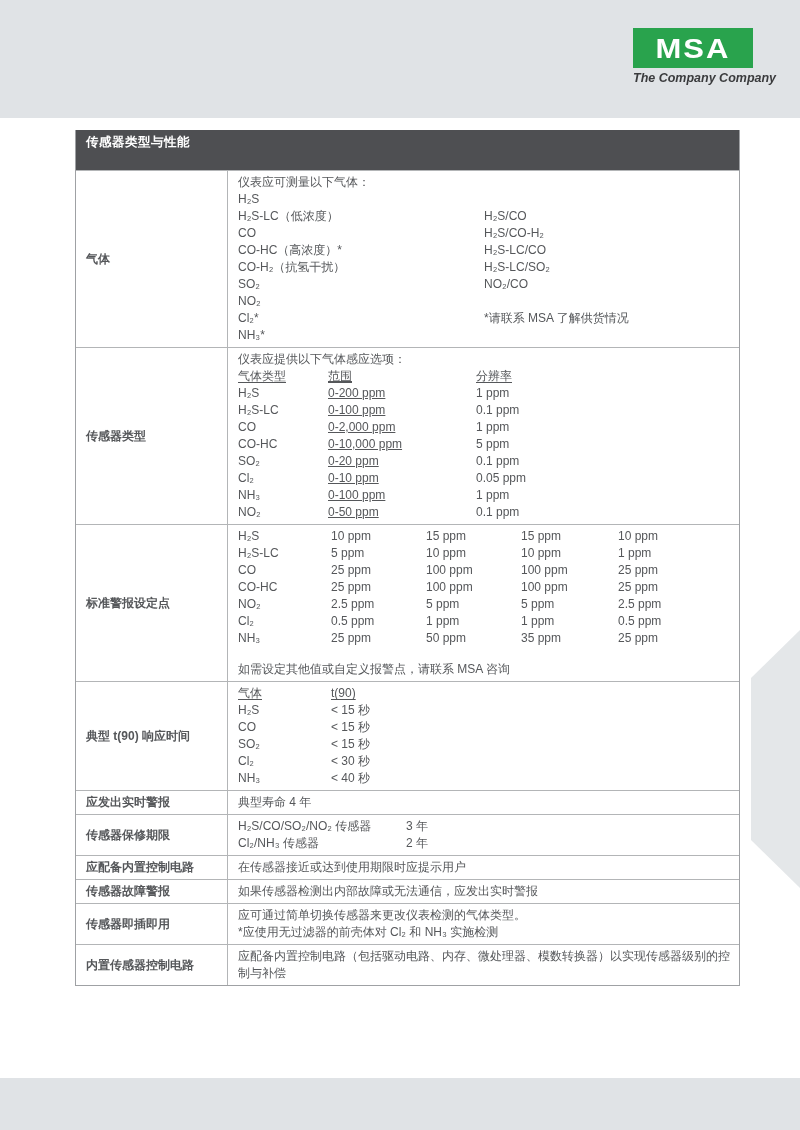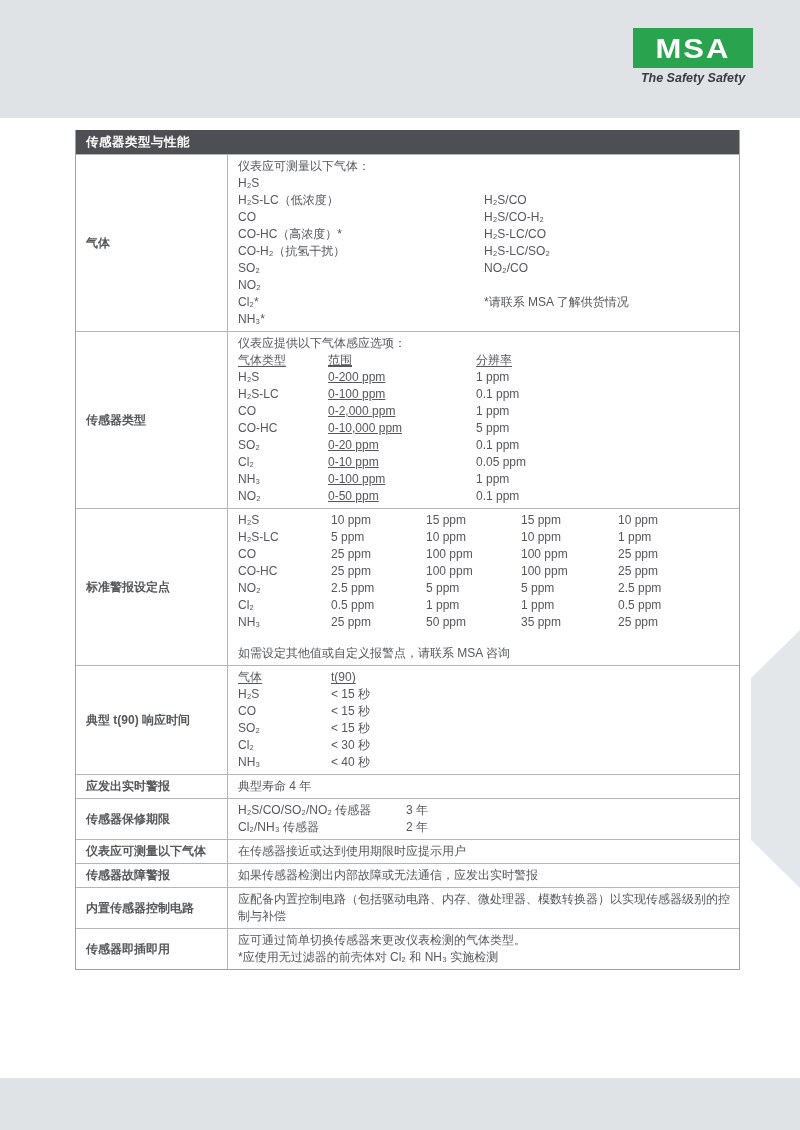--- a/index.html
+++ b/index.html
@@ -17,21 +17,21 @@
   }
   .band-bottom {
     position:absolute; left:0; top:1078px; width:800px; height:52px;
     background:#e0e3e6;
   }
   .side-accent {
     position:absolute; left:751px; top:630px; width:49px; height:258px;
     background:#e4e7e9;
     clip-path:polygon(100% 0, 0 18.6%, 0 81.4%, 100% 100%);
   }
-  .logo { position:absolute; left:633px; top:28px; width:120px; text-align:center; }
+  .logo { position:absolute; left:633px; top:28px; width:120px; text-align:left; }
   .logo-box {
     width:120px; height:40px; background:#29a34d;
     display:flex; align-items:center; justify-content:center;
   }
   .logo-box span {
     color:#ffffff; font-weight:bold; font-size:31px; letter-spacing:2px;
     transform:scaleY(0.92); line-height:1;
   }
   .logo-tagline {
     margin-top:3px; font-size:12.5px; font-weight:bold; font-style:italic;
@@ -39,21 +39,21 @@
   }
 
   .spec-table {
     position:absolute; left:75px; top:130px; width:665px;
     border:1px solid #9fa1a4; border-top:none;
     font-size:12px; line-height:17px; color:#55575a;
     background:#ffffff;
   }
   .spec-header {
     background:#4e4f52; color:#ffffff; font-weight:bold; font-size:12.5px;
-    height:24px; line-height:24px; padding-left:10px; letter-spacing:0.5px;
+    height:40px; line-height:24px; padding-left:10px; letter-spacing:0.5px;
   }
   .row { display:flex; border-top:1px solid #b3b5b7; }
   .row:first-of-type { border-top:none; }
   .label {
     width:152px; flex:none; border-right:1px solid #b3b5b7;
     display:flex; align-items:center;
     padding:3px 6px 3px 10px; font-weight:bold;
   }
   .content { flex:1; padding:3px 6px 3px 10px; }
   .line { white-space:nowrap; }
@@ -80,21 +80,21 @@
 <body>
 
 <div class="band-top"></div>
 <div class="band-bottom"></div>
 <div class="side-accent"></div>
 
 <div class="logo">
   <div class="logo-box">
     <span>MSA</span>
   </div>
-  <div class="logo-tagline">The Safety Safety</div>
+  <div class="logo-tagline">The Company Company</div>
 </div>
 
 <div class="spec-table">
 
   <div class="spec-header">传感器类型与性能</div>
 
   <div class="row">
     <div class="label">气体</div>
     <div class="content">
       <div class="line">仪表应可测量以下气体：</div>
@@ -242,44 +242,44 @@
           <span class="w0">H₂S/CO/SO₂/NO₂ 传感器</span><span class="w1">3 年</span>
         </div>
           <div class="line">
           <span class="w0">Cl₂/NH₃ 传感器</span><span class="w1">2 年</span>
         </div>
         </div>
     </div>
   </div>
 
   <div class="row">
-    <div class="label">仪表应可测量以下气体</div>
+    <div class="label">应配备内置控制电路</div>
     <div class="content">
       <div class="line">在传感器接近或达到使用期限时应提示用户</div>
     </div>
   </div>
 
   <div class="row">
     <div class="label">传感器故障警报</div>
     <div class="content">
       <div class="line">如果传感器检测出内部故障或无法通信，应发出实时警报</div>
+    </div>
+  </div>
+
+  <div class="row">
+    <div class="label">传感器即插即用</div>
+    <div class="content">
+      <div>
+
+      <div class="line">应可通过简单切换传感器来更改仪表检测的气体类型。</div>
+          <div class="line">*应使用无过滤器的前壳体对 Cl₂ 和 NH₃ 实施检测</div>
+        </div>
     </div>
   </div>
 
   <div class="row">
     <div class="label">内置传感器控制电路</div>
     <div class="content wrap">
       <div>应配备内置控制电路（包括驱动电路、内存、微处理器、模数转换器）以实现传感器级别的控制与补偿</div>
     </div>
   </div>
 
-  <div class="row">
-    <div class="label">传感器即插即用</div>
-    <div class="content">
-      <div>
-
-      <div class="line">应可通过简单切换传感器来更改仪表检测的气体类型。</div>
-          <div class="line">*应使用无过滤器的前壳体对 Cl₂ 和 NH₃ 实施检测</div>
-        </div>
-    </div>
-  </div>
-
 </div>
 
 </body></html>

